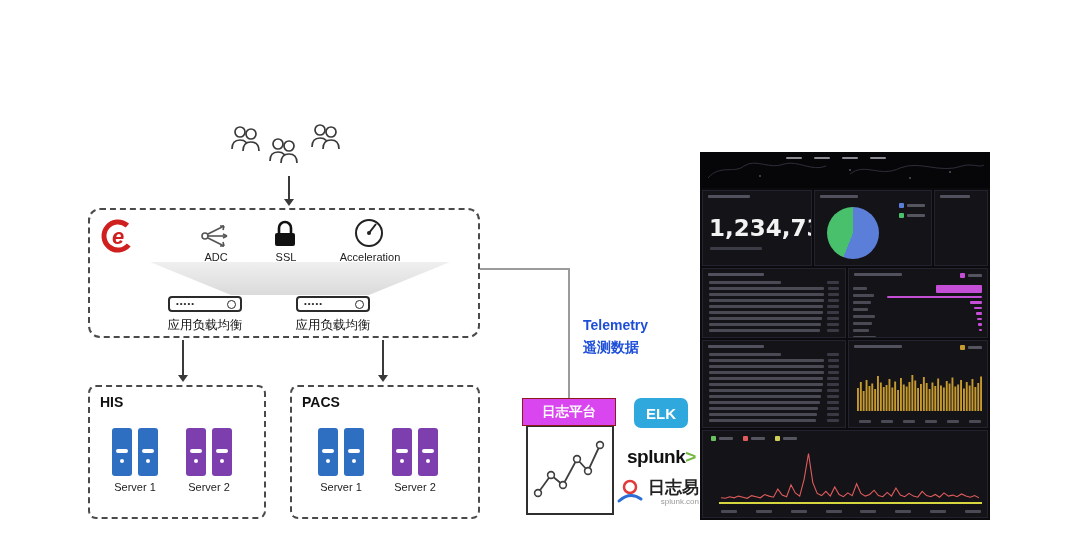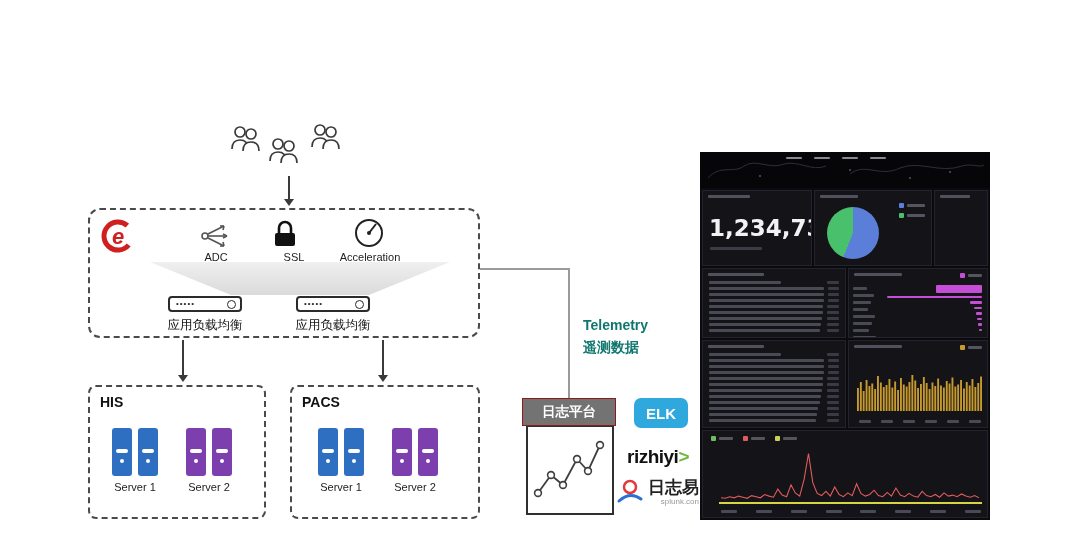--- a/index.html
+++ b/index.html
@@ -36,21 +36,21 @@
   .cluster{position:absolute;border:2px dashed #4a4a4a;border-radius:8px;box-sizing:border-box;}
   .cluster-title{position:absolute;font-size:14px;font-weight:bold;color:#111;}
   .tower{position:absolute;width:20px;height:48px;border-radius:3px;}
   .tower::before{content:"";position:absolute;left:4px;right:4px;top:21px;height:4px;
                  background:#fff;border-radius:2px;}
   .tower::after{content:"";position:absolute;left:8px;top:31px;width:4px;height:4px;
                 background:#fff;border-radius:50%;}
   .srv-label{position:absolute;width:62px;text-align:center;font-size:11px;color:#222;}
 
   
-  .tele{position:absolute;left:583px;top:314px;font-size:14px;font-weight:bold;color:#0f766e;line-height:22px;}
+  .tele{position:absolute;left:583px;top:314px;font-size:14px;font-weight:bold;color:#1d4ed8;line-height:22px;}
   .logbox{position:absolute;left:522px;top:398px;width:94px;height:28px;color:#fff;
           font-size:13.5px;font-weight:bold;display:flex;align-items:center;justify-content:center;
           border:1px solid #8e1b1b;box-sizing:border-box;z-index:5;}
   .chartbox{position:absolute;left:526px;top:425px;width:88px;height:90px;background:#fff;
             border:2px solid #2f2f2f;box-sizing:border-box;z-index:4;}
   .elk{position:absolute;left:634px;top:398px;width:54px;height:30px;border-radius:7px;color:#fff;
        font-size:15px;font-weight:bold;display:flex;align-items:center;justify-content:center;}
   .splunk{position:absolute;left:627px;top:446px;font-size:19px;font-weight:800;color:#111;letter-spacing:-.5px;}
   .rzy{position:absolute;left:616px;top:478px;display:flex;align-items:center;gap:4px;}
   .rzy-name{font-size:17px;font-weight:800;color:#222;line-height:17px;}
@@ -139,21 +139,21 @@
       <path d="M10,17 L26,25"></path>
         <path d="M26,25 l-4,0 m4,0 l-1,-4"></path>
     </g>
   </svg>
   <div class="feat-label" style="left:196px;top:251px;width:40px">ADC</div>
 
   <svg class="abs" style="left:272px;top:219px" width="26" height="30" viewBox="0 0 26 30">
     <path d="M7,14 V9 a6,6 0 0 1 12,0 V14" fill="none" stroke="#111" stroke-width="2.6"></path>
     <rect x="3" y="14" width="20" height="13" rx="2" fill="#111"></rect>
   </svg>
-  <div class="feat-label" style="left:278px;top:251px;width:32px">SSL</div>
+  <div class="feat-label" style="left:270px;top:251px;width:32px">SSL</div>
 
   <svg class="abs" style="left:352px;top:216px" width="34" height="34" viewBox="0 0 34 34">
     <circle cx="17" cy="17" r="13" fill="none" stroke="#222" stroke-width="2"></circle>
     <line x1="17" y1="17" x2="24" y2="8" stroke="#222" stroke-width="2"></line>
     <circle cx="17" cy="17" r="2" fill="#222"></circle>
   </svg>
   <div class="feat-label" style="left:330px;top:251px;width:80px">Acceleration</div>
 
   <div class="beam"></div>
 
@@ -191,36 +191,36 @@
   <div class="srv-label" style="left:310px;top:481px">Server 1</div>
   <div class="srv-label" style="left:384px;top:481px">Server 2</div>
 
   <div class="conn" style="left:480px;top:268px;width:90px;height:2px"></div>
   <div class="conn" style="left:568px;top:268px;width:2px;height:130px"></div>
   <div class="tele">
     <div>Telemetry</div>
     <div>遥测数据</div>
   </div>
 
-  <div class="logbox" style="background: #737373;">日志平台</div>
+  <div class="logbox" style="background: #d946ef;">日志平台</div>
   <div class="chartbox">
     <svg width="84" height="86" viewBox="0 0 84 86">
       <polyline points="10,66 23,48 35,58 49,32 60,44 72,18" fill="none" stroke="#3f3f3f" stroke-width="1.8"></polyline>
       <g fill="#fff" stroke="#3f3f3f" stroke-width="1.6">
         <circle cx="10" cy="66" r="3.4"></circle>
           <circle cx="23" cy="48" r="3.4"></circle>
           <circle cx="35" cy="58" r="3.4"></circle>
         <circle cx="49" cy="32" r="3.4"></circle>
           <circle cx="60" cy="44" r="3.4"></circle>
           <circle cx="72" cy="18" r="3.4"></circle>
       </g>
     </svg>
   </div>
   <div class="elk" style="background: rgb(47, 168, 221);">ELK</div>
-  <div class="splunk"><span>rizhiyi</span><span style="color: rgb(113, 184, 62);">&gt;</span></div>
+  <div class="splunk"><span>splunk</span><span style="color: rgb(113, 184, 62);">&gt;</span></div>
   <div class="rzy">
     <svg width="28" height="28" viewBox="0 0 28 28">
       <circle cx="14" cy="9" r="6" fill="none" stroke="#e23a3a" stroke-width="2.5"></circle>
       <path d="M3,23 Q14,13 25,21" fill="none" stroke="#2b6fd4" stroke-width="3" stroke-linecap="round"></path>
     </svg>
     <div>
       <div class="rzy-name">日志易</div>
       <div class="rzy-dom">splunk.con</div>
     </div>
   </div>

